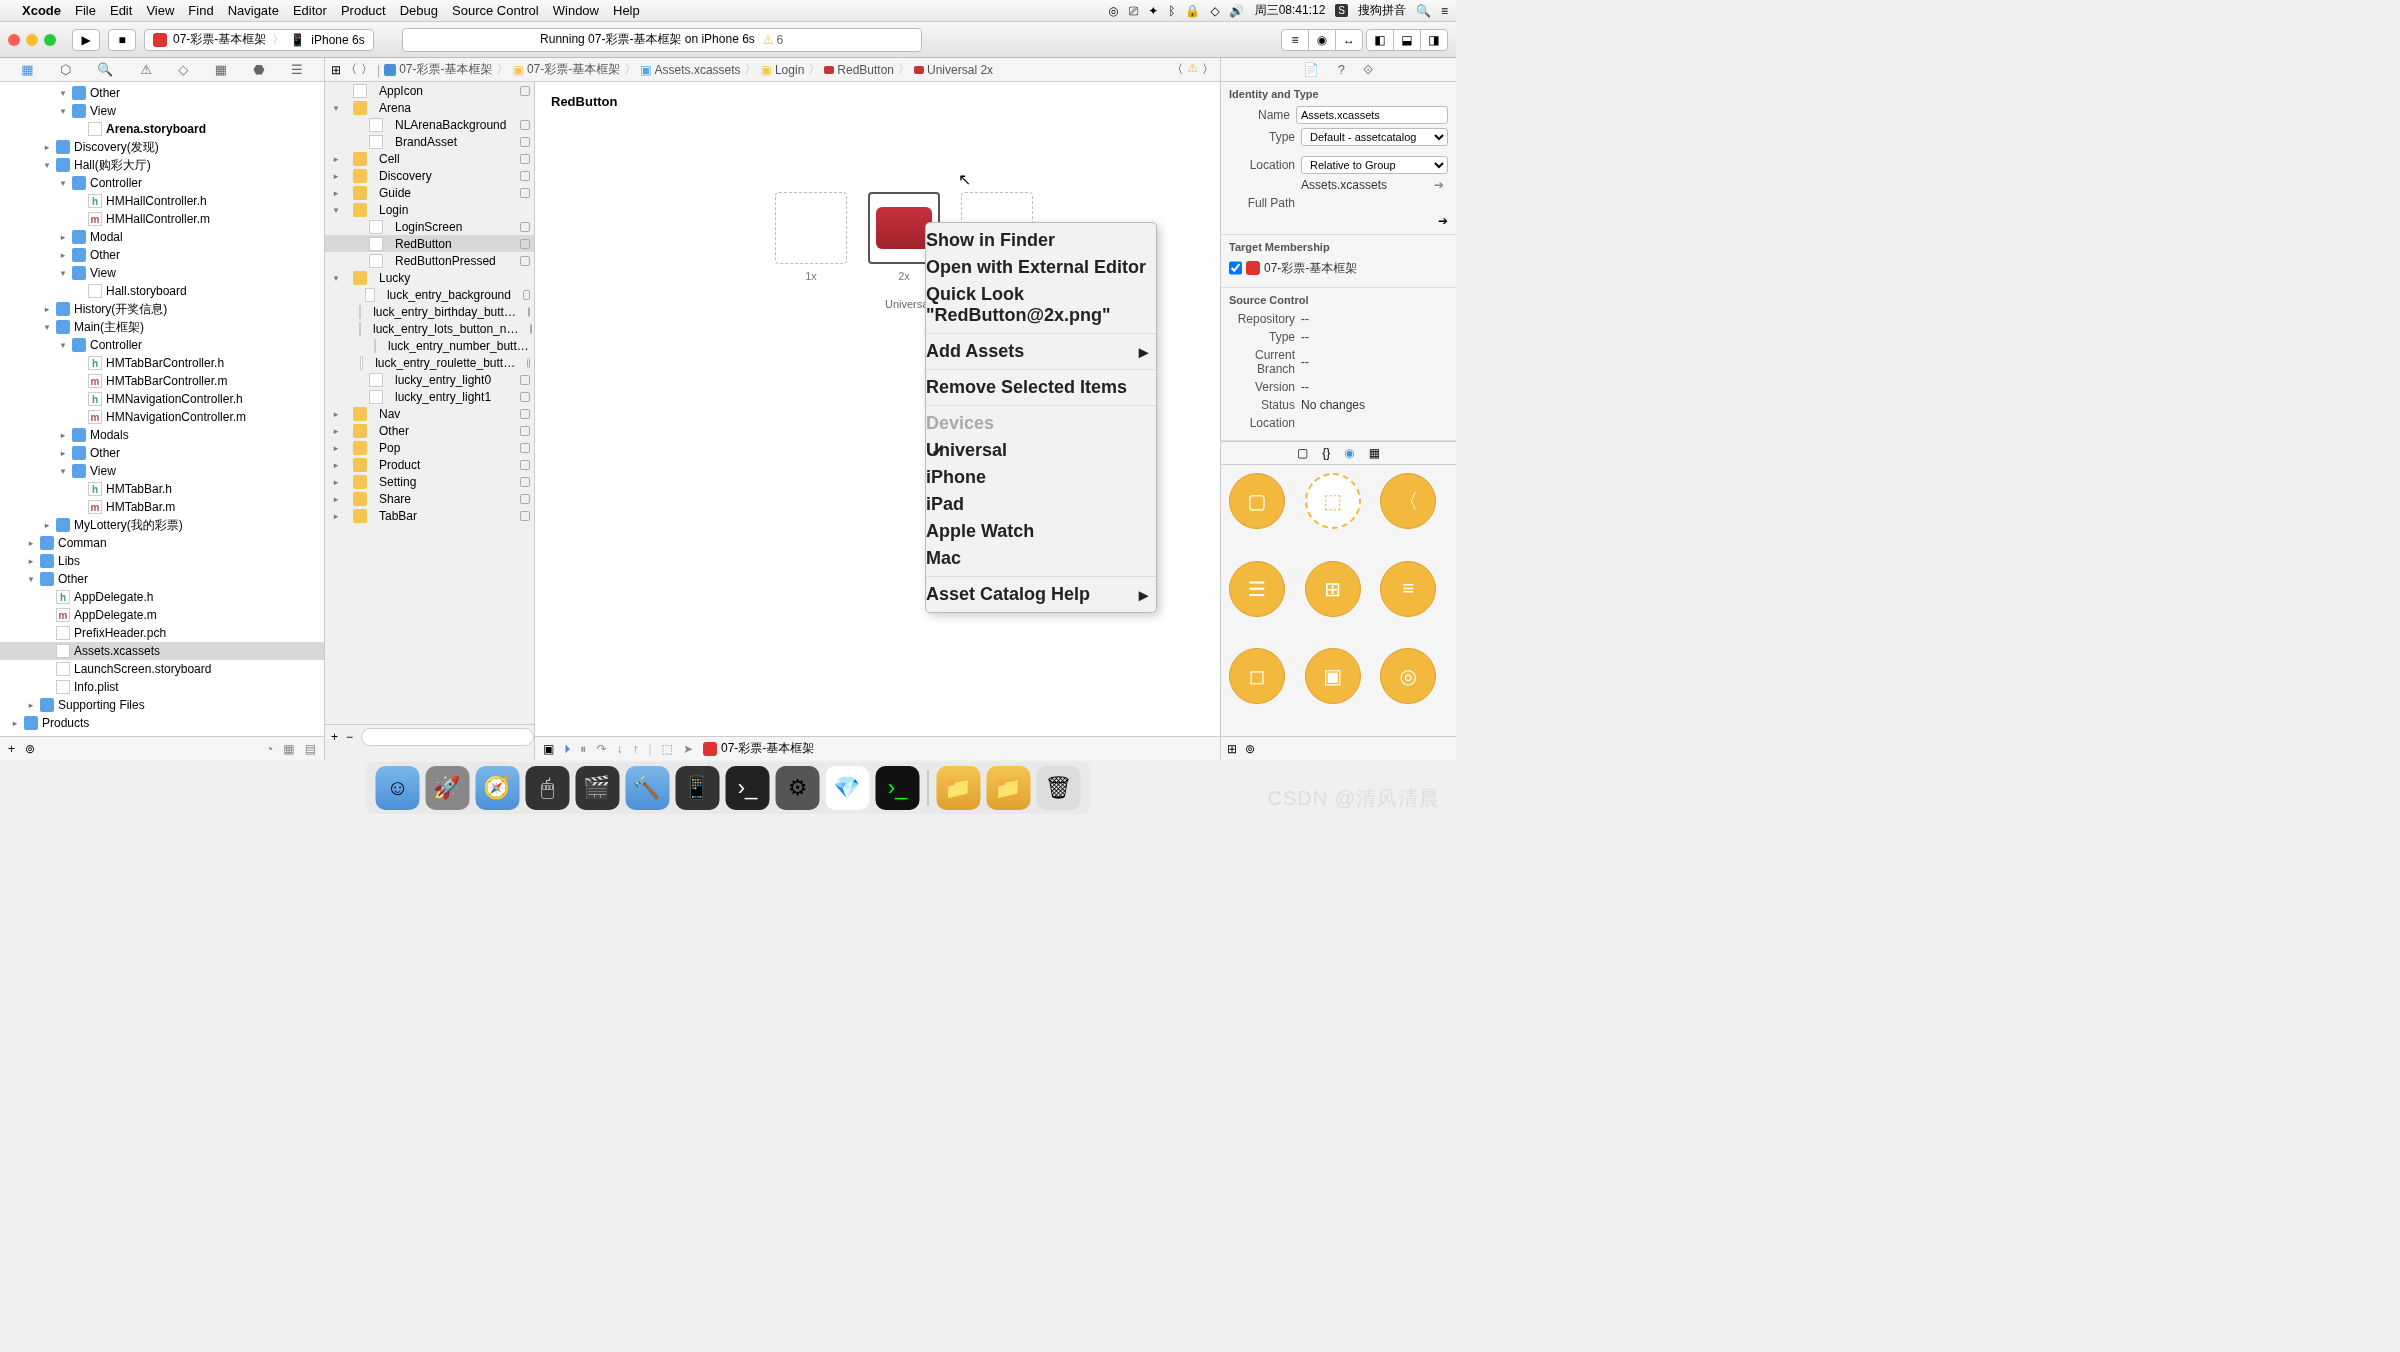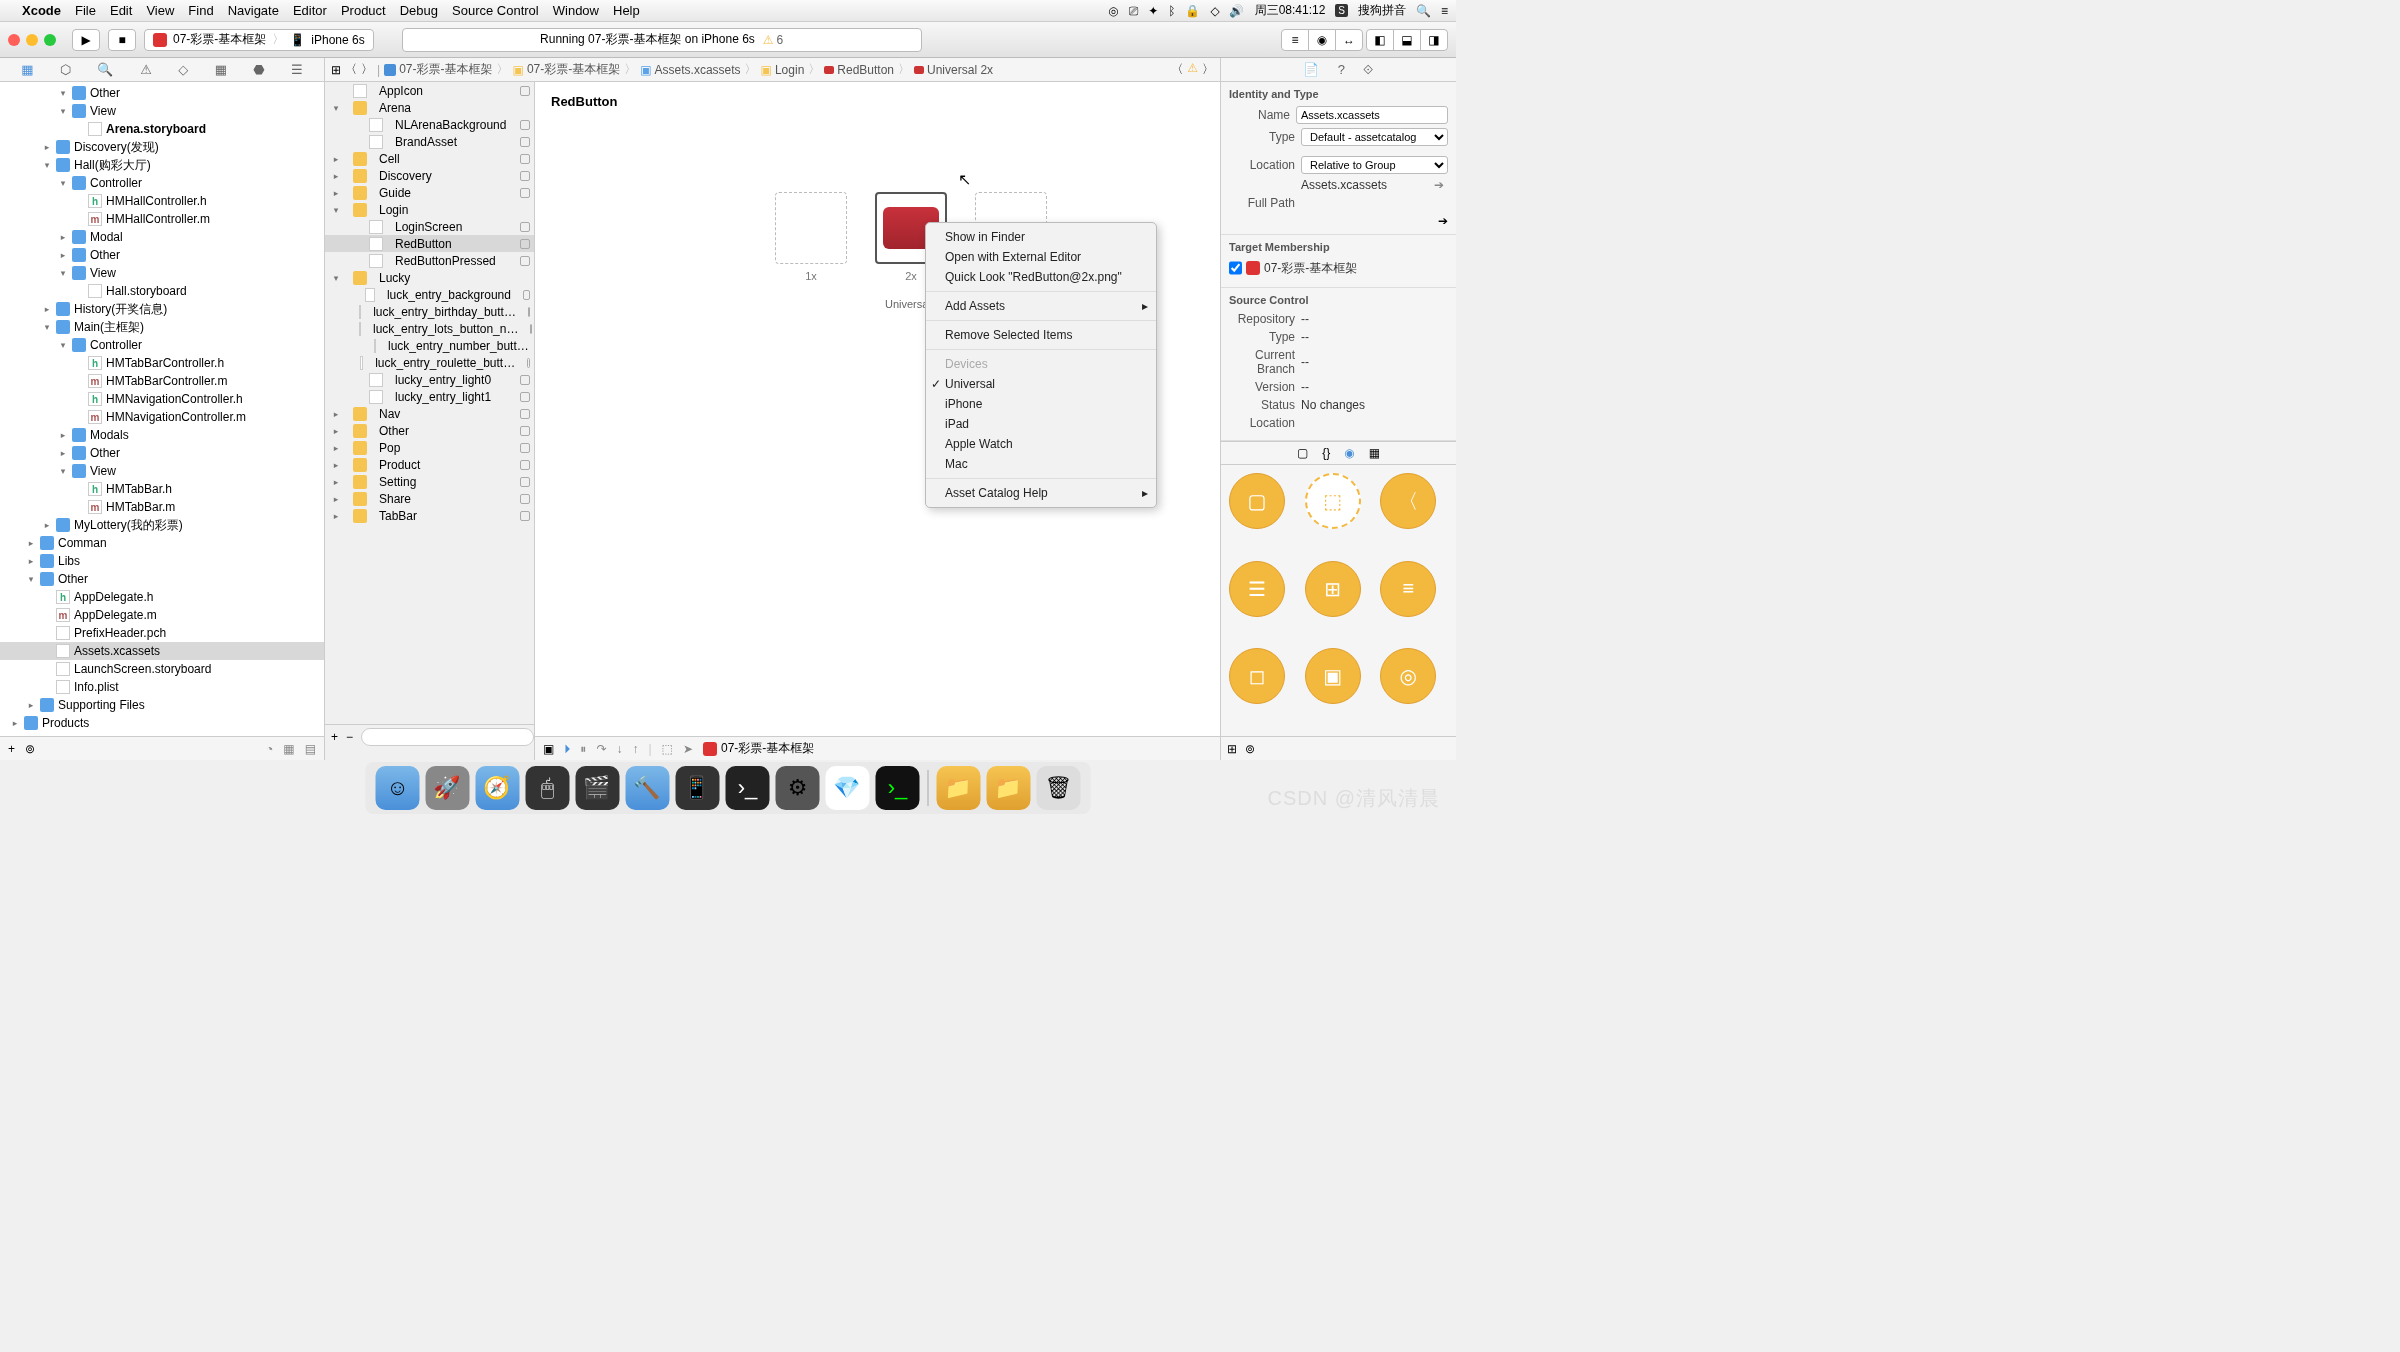--- a/index.html
+++ b/index.html
@@ -59,31 +59,31 @@
 .editor-body { flex: 1; display: flex; }
 .asset-list { width: 210px; border-right: 1px solid #ccc; overflow: auto; }
 .asset-row { display: flex; align-items: center; height: 17px; padding: 0 4px; gap: 12px; }
 .asset-row.sel { background: #d8d8d8; }
 .asset-row .box { margin-left: auto; width: 10px; height: 10px; border: 1px solid #aaa; border-radius: 2px; }
 .asset-list-bottom { height: 24px; border-top: 1px solid #ccc; display: flex; align-items: center; padding: 0 6px; gap: 8px; }
 .asset-filter { flex: 1; height: 18px; border: 1px solid #ccc; border-radius: 9px; padding: 0 8px; }
 
 .canvas { flex: 1; position: relative; background: #fff; }
 .canvas h4 { position: absolute; top: 12px; left: 16px; font-weight: 600; font-size: 13px; }
-.wells { position: absolute; top: 110px; left: 240px; display: flex; gap: 28px; }
+.wells { position: absolute; top: 110px; left: 240px; display: flex; gap: 21px; }
 .well { display: flex; flex-direction: column; align-items: center; gap: 6px; }
 .well .slot { width: 72px; height: 72px; border: 1px dashed #bbb; border-radius: 4px; }
 .well.filled .slot { border: 2px solid #555; display: flex; align-items: center; justify-content: center; }
 .redimg { width: 56px; height: 42px; background: linear-gradient(#c8313b,#a1242d); border-radius: 6px; }
 .well .lab { font-size: 11px; color: #777; }
 .uni-lab { position: absolute; top: 216px; left: 350px; font-size: 11px; color: #666; }
 
 
 .ctx { position: absolute; top: 140px; left: 390px; width: 232px; background: #f2f2f2; border: 1px solid #bbb; border-radius: 5px; box-shadow: 3px 3px 10px rgba(0,0,0,0.2); padding: 4px 0; }
-.ctx .mi { padding: 3px 19px; font-size: 12px; color: #222; position: relative; }
+.ctx .mi { padding: 3px 0; font-size: 18px; color: #222; position: relative; font-weight: bold; }
 .ctx .mi.dis { color: #aaa; }
 .ctx .mi.chk::before { content: "✓"; position: absolute; left: 5px; }
 .ctx .mi.sub::after { content: "▸"; position: absolute; right: 8px; }
 .ctx hr { border: none; border-top: 1px solid #ddd; margin: 4px 0; }
 
 .canvas-bottom { height: 24px; border-top: 1px solid #ccc; display: flex; align-items: center; justify-content: flex-end; padding: 0 10px; font-size: 12px; color: #555; }
 .debug-bar { height: 24px; border-top: 1px solid #ccc; display: flex; align-items: center; padding: 0 8px; gap: 10px; background: #f5f5f5; }
 .debug-bar .crumb2 { display: flex; align-items: center; gap: 4px; }
 .debug-bar .icon2 { width: 14px; height: 14px; background: #d33; border-radius: 3px; }
 

